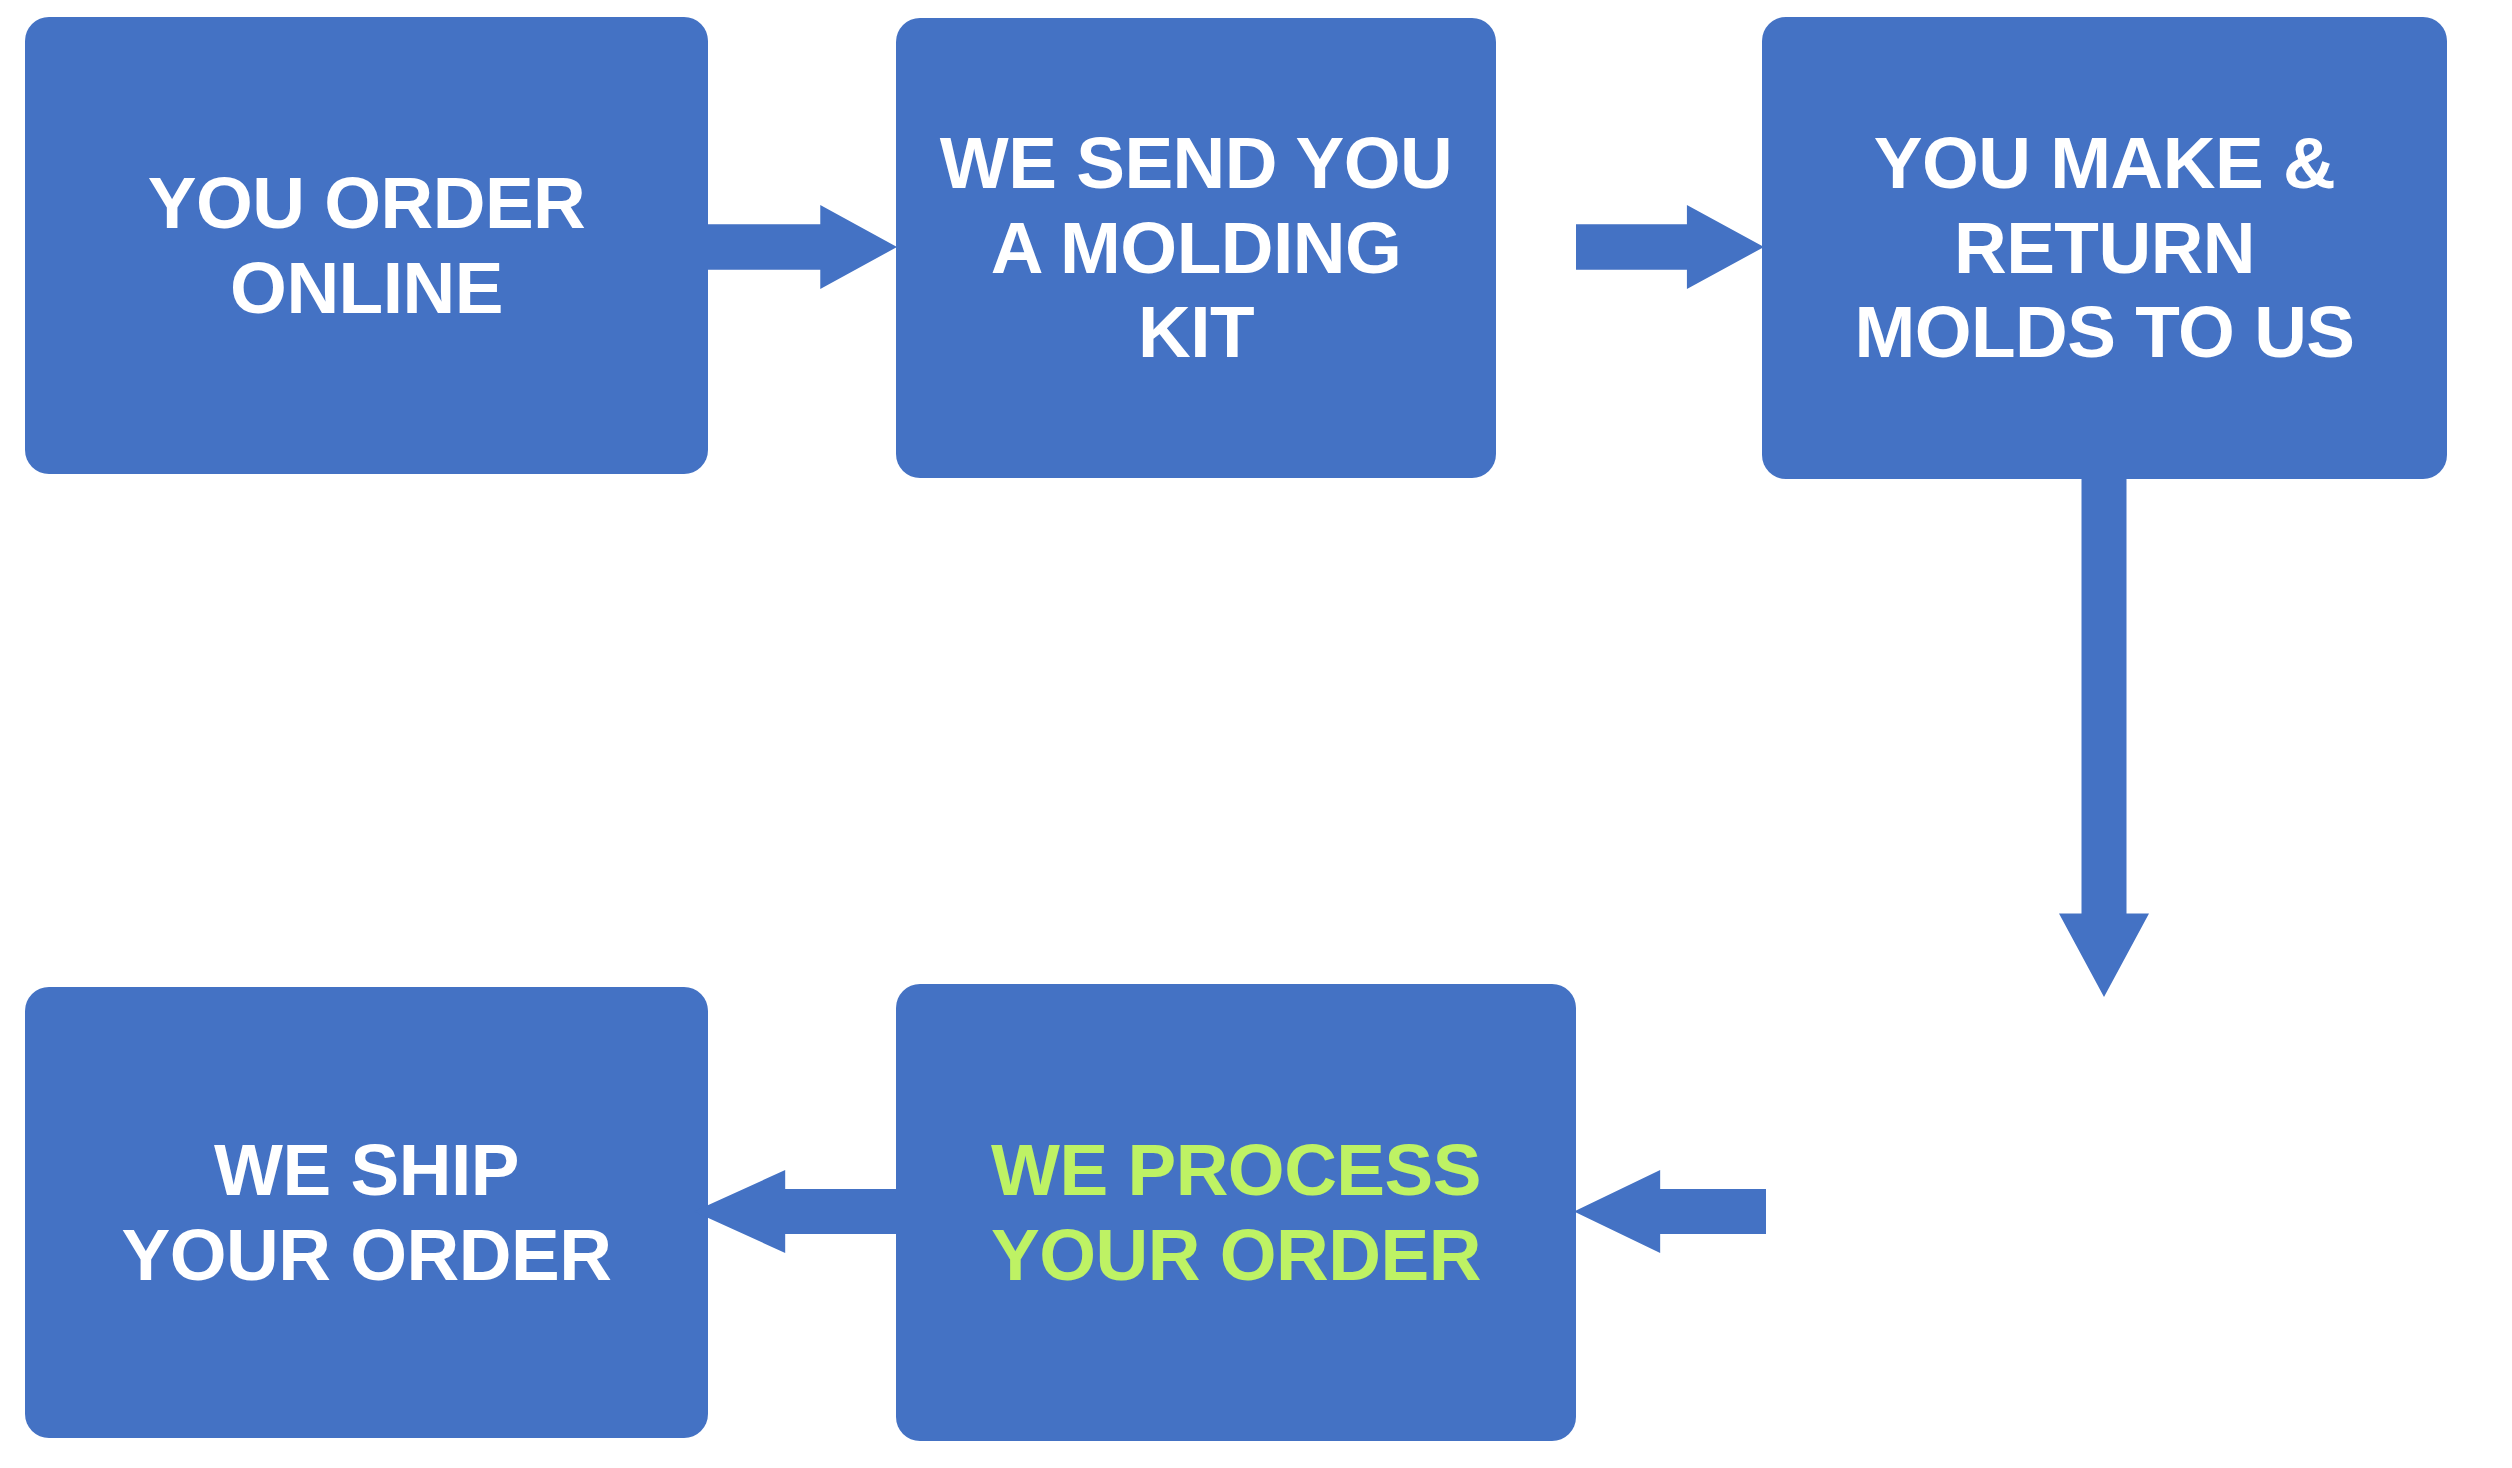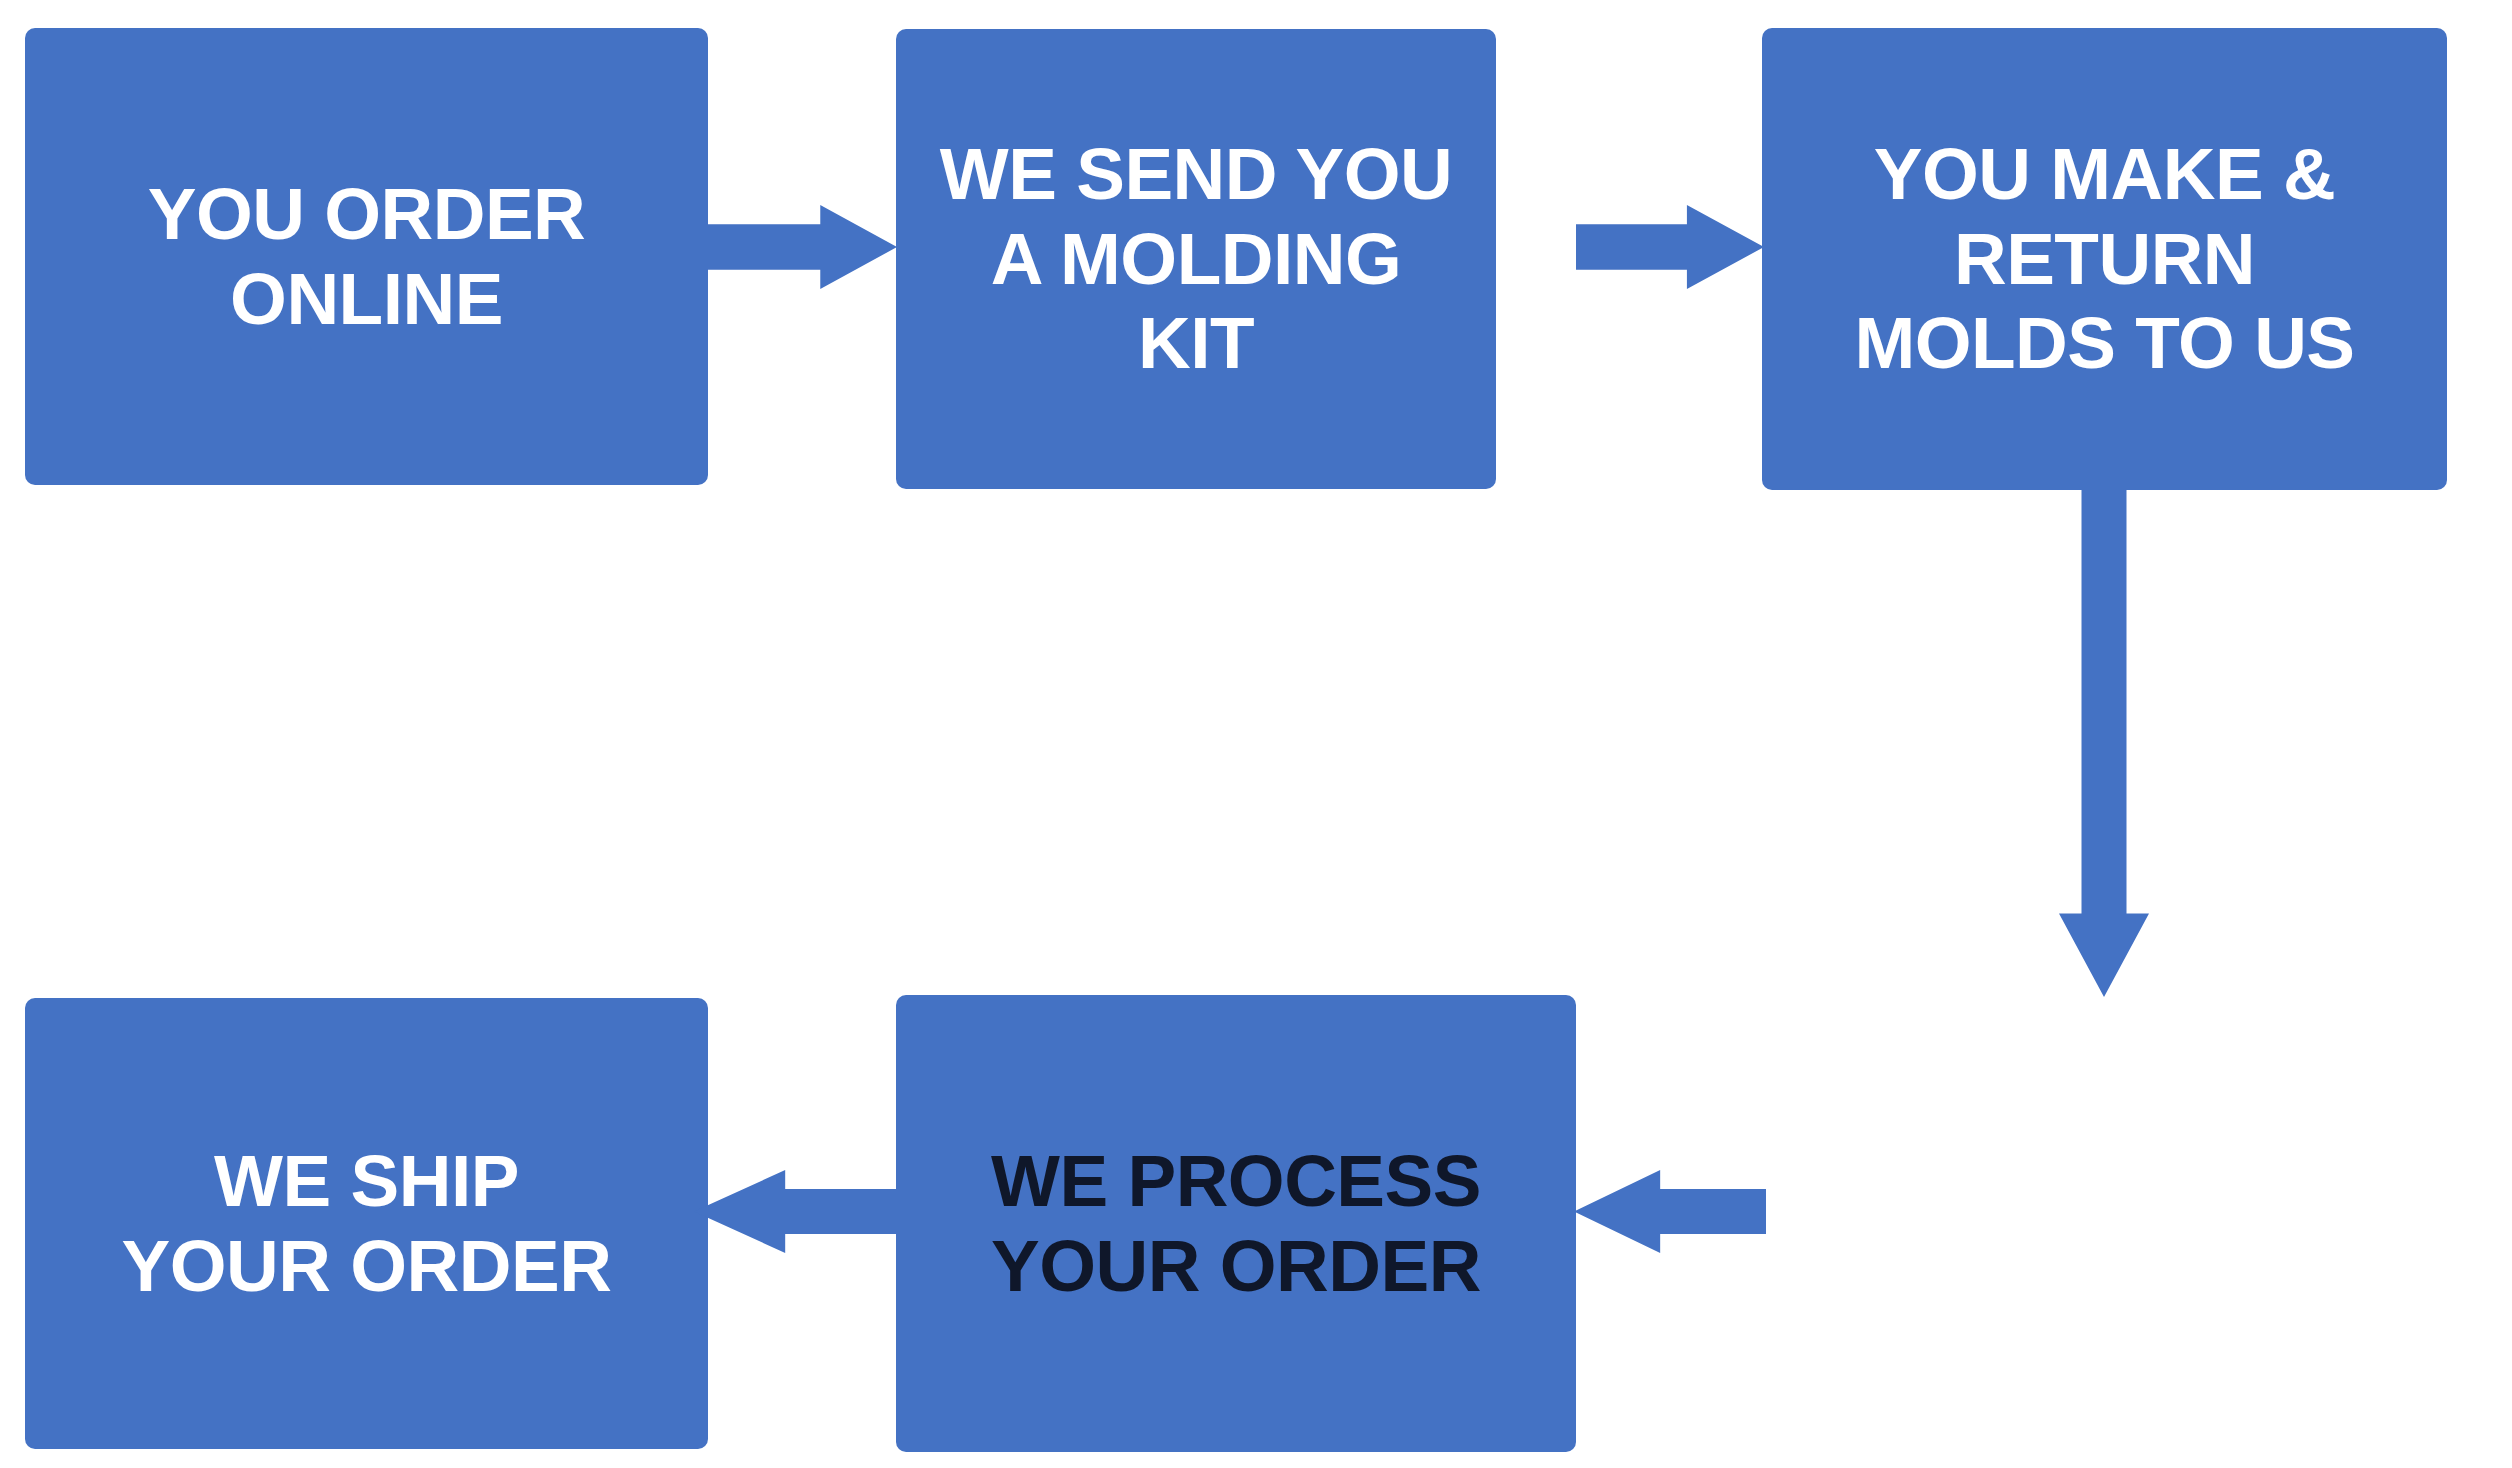--- a/index.html
+++ b/index.html
@@ -14,27 +14,26 @@
   #canvas {
     position: relative;
     width: 2512px;
     height: 1468px;
     background: #ffffff;
     overflow: hidden;
   }
   .node {
     position: absolute;
     background: #4472C4;
-    border-radius: 10px;
+    border-radius: 24px;
     display: flex;
     align-items: center;
     justify-content: center;
     box-sizing: border-box;
     padding: 9px 17px;
-    margin-top: 11px;
   }
   .node-label {
     color: #FFFFFF;
     font-family: "Liberation Sans", sans-serif;
     font-weight: bold;
     font-size: 73px;
     line-height: 1.16;
     text-align: center;
     letter-spacing: -0.5px;
     white-space: pre-line;
@@ -96,21 +95,21 @@
 YOUR ORDER</span>
   </div>
 
   <div class="arrow" id="arrow-c5" style="left:694px; top:1170px; width:204px; height:83px;">
     <svg viewBox="0 0 217 89" preserveAspectRatio="none">
       <polygon points="217,20.5 97,20.5 97,0 0,44.5 97,89 97,68.5 217,68.5" fill="#4472C4"></polygon>
     </svg>
   </div>
 
   <div class="node" id="node-step5" style="left: 896px; top: 984px; width: 680px; height: 457px; background: rgb(68, 114, 196);">
-    <span class="node-label" style="color: #0f172a;">WE PROCESS
+    <span class="node-label" style="color: #bef264;">WE PROCESS
 YOUR ORDER</span>
   </div>
 
   <div class="arrow" id="arrow-c4" style="left:1574px; top:1170px; width:192px; height:83px;">
     <svg viewBox="0 0 205 89" preserveAspectRatio="none">
       <polygon points="205,20.5 92,20.5 92,0 0,44.5 92,89 92,68.5 205,68.5" fill="#4472C4"></polygon>
     </svg>
   </div>
 
 

